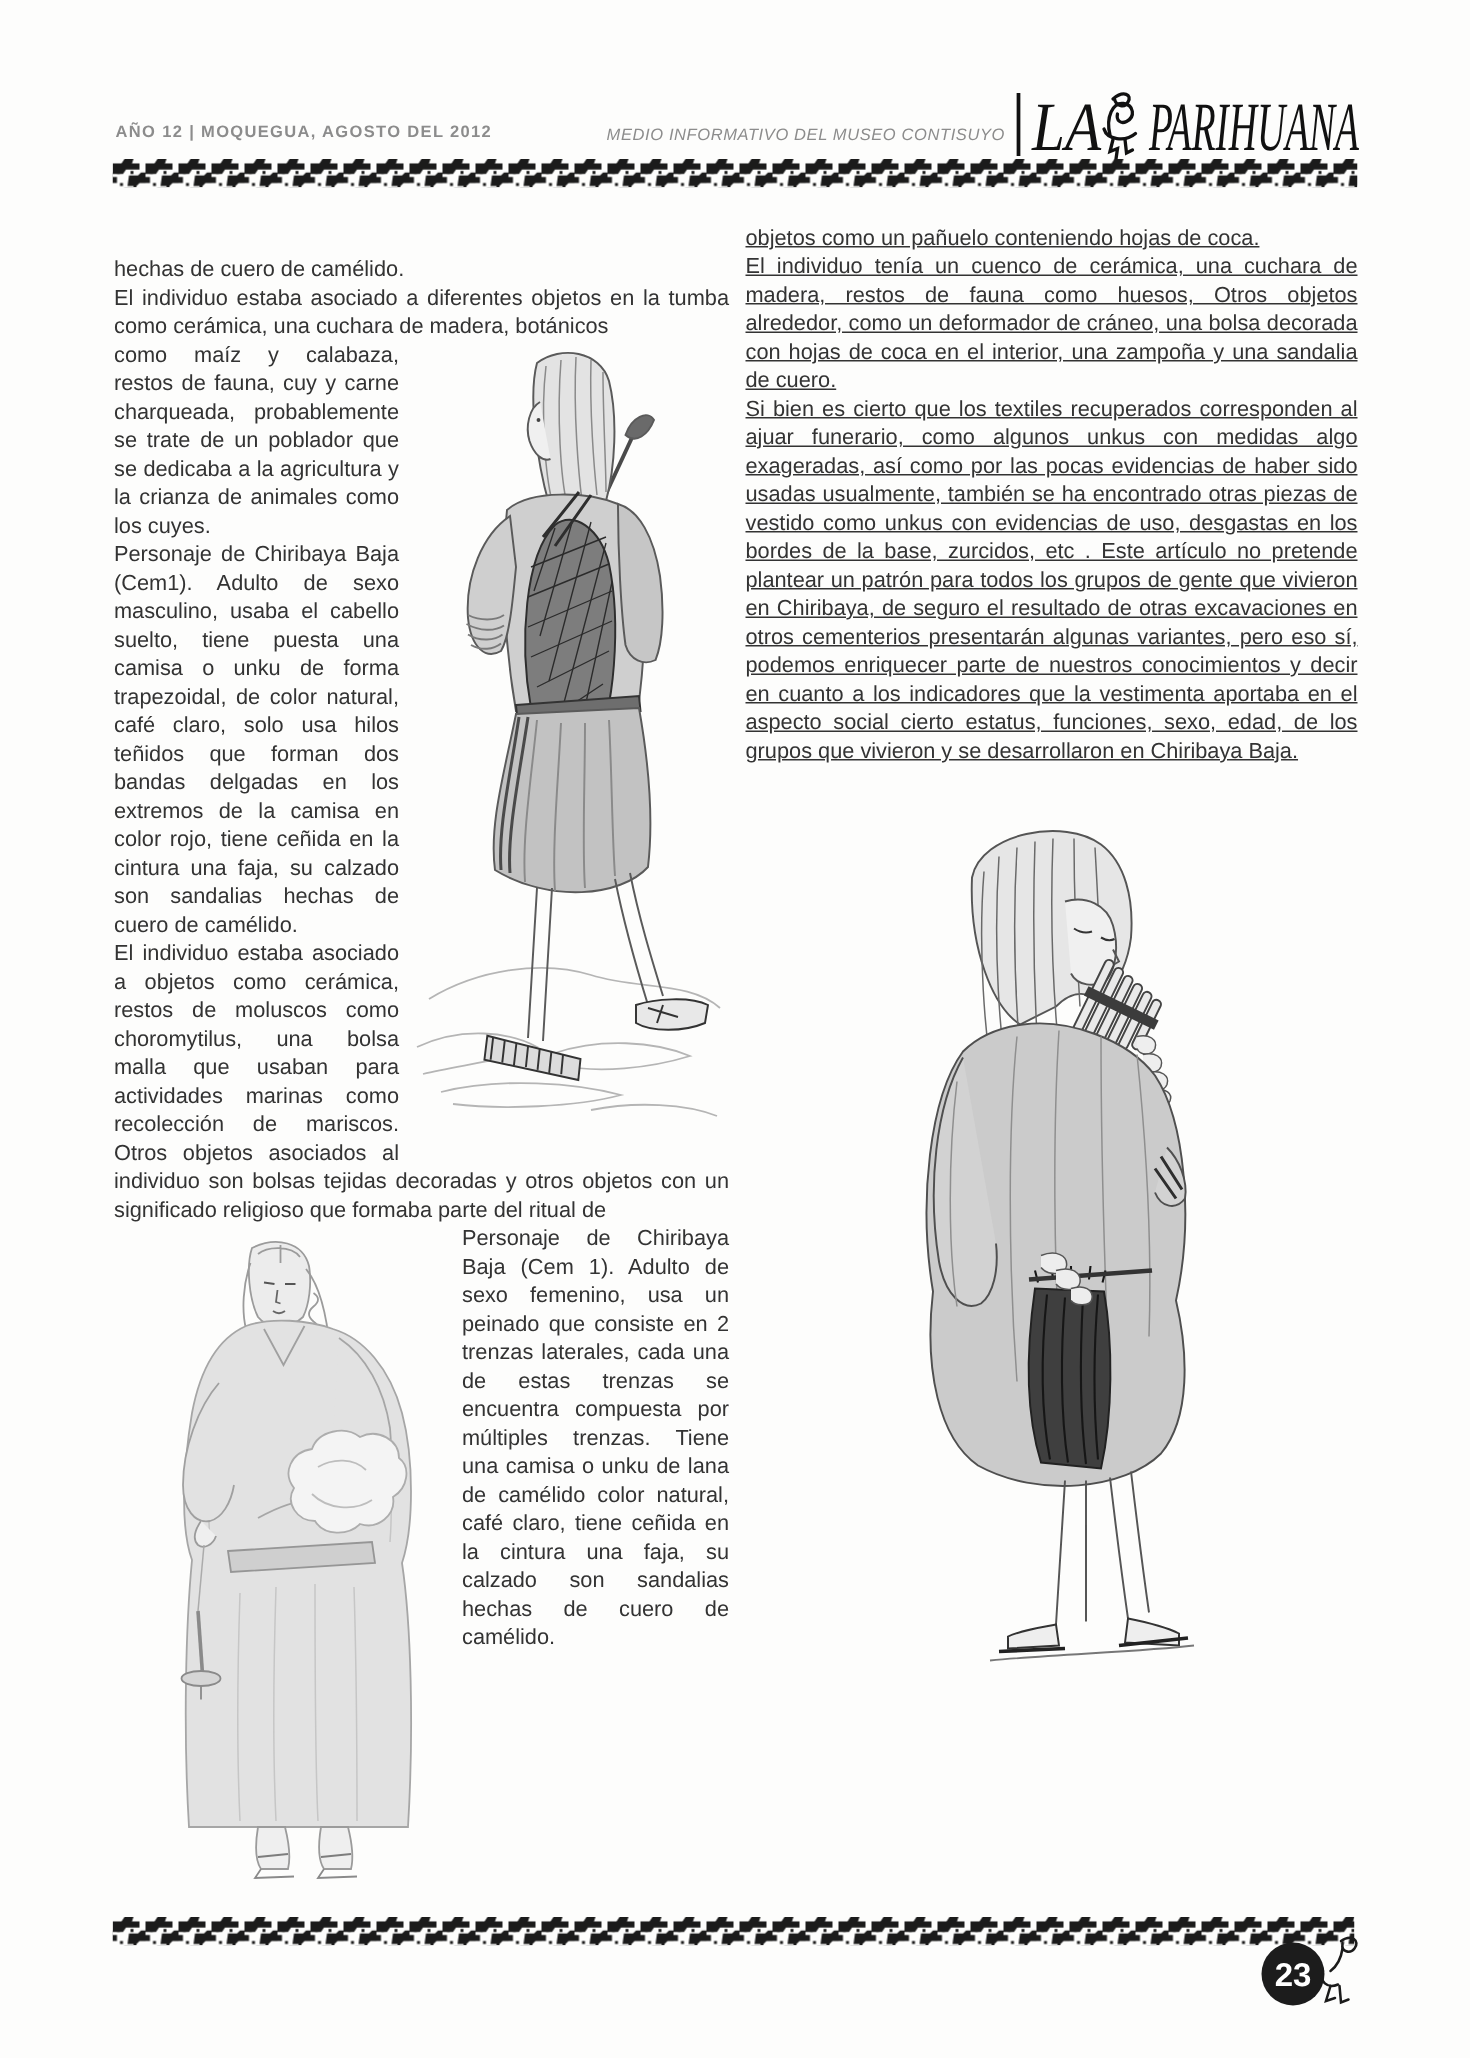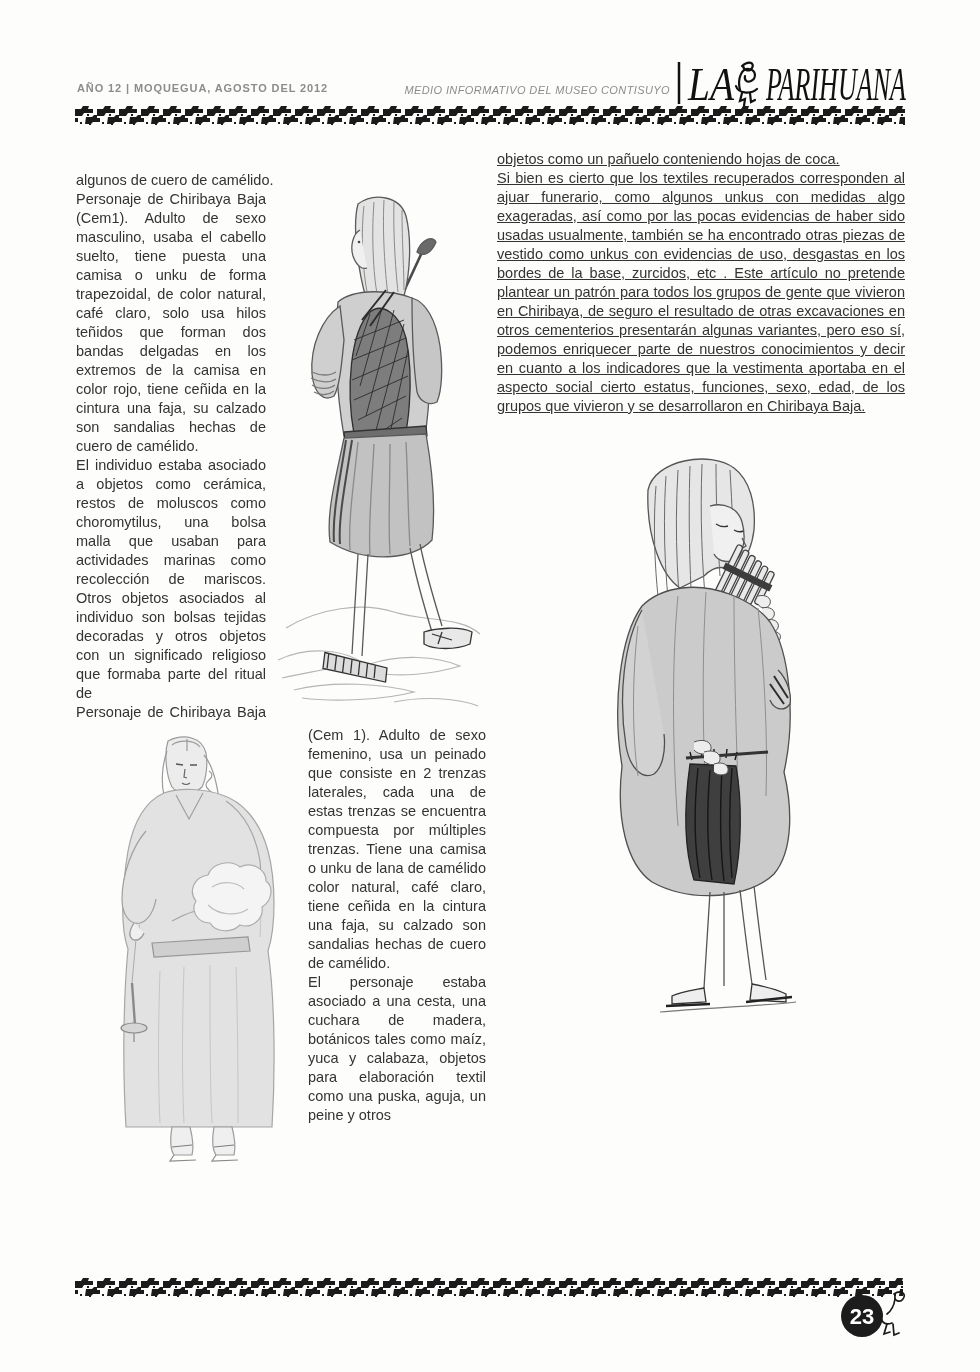--- a/index.html
+++ b/index.html
@@ -73,21 +73,22 @@
       </g>
       <text x="90" y="44" textLength="140" lengthAdjust="spacingAndGlyphs" font-family="Liberation Serif, serif" font-size="46" fill="#111">PARIHUANA</text>
     </svg>
   </div>
 
   <svg class="frieze-top" width="830" height="19">
     <rect x="0" y="0" width="830" height="19" fill="url(#frz)"></rect>
   </svg>
 
   <div class="col col-left">
-    <p>algunos de cuero de camélido.</p>
+    <p>hechas de cuero de camélido.</p>
+    <p>El individuo estaba asociado a diferentes objetos en la tumba como cerámica, una cuchara de madera, botánicos</p>
 
     <div class="float-man">
       <svg viewBox="0 0 212 532">
 
         <g stroke="#b5b5b5" fill="none" stroke-width="1.2">
           <path d="M12,438 C45,418 88,412 120,422 C152,432 186,426 206,444"></path>
           <path d="M4,470 C34,456 66,460 84,470 C64,479 32,482 8,488"></path>
           <path d="M96,474 C126,464 162,466 186,476 C160,484 124,488 100,482"></path>
           <path d="M20,500 C60,490 110,494 140,502 C110,510 60,512 28,508"></path>
           <path d="M120,512 C150,506 184,508 204,516"></path>
@@ -131,20 +132,21 @@
             <path d="M48,470 L112,470 L114,484 L50,486 Z" fill="#dcdcdc" stroke="#333"></path>
             <path d="M52,470 L54,485 M60,470 L62,485 M68,470 L70,485 M76,470 L78,484 M84,470 L86,484 M92,470 L94,484 M100,470 L102,483" stroke="#333"></path>
           </g>
 
           <path d="M150,442 C162,438 186,436 198,442 L196,454 C182,460 160,460 150,454 Z" fill="#e8e8e8" stroke="#333"></path>
           <path d="M168,442 L164,454 M158,444 L178,450" stroke="#333"></path>
         </g>
       </svg>
     </div>
 
+    <p>como maíz y calabaza, restos de fauna, cuy y carne charqueada, probablemente se trate de un poblador que se dedicaba a la agricultura y la crianza de animales como los cuyes.</p>
     <p>Personaje de Chiribaya Baja (Cem1). Adulto de sexo masculino, usaba el cabello suelto, tiene puesta una camisa o unku de forma trapezoidal, de color natural, café claro, solo usa hilos teñidos que forman dos bandas delgadas en los extremos de la camisa en color rojo, tiene ceñida en la cintura una faja, su calzado son sandalias hechas de cuero de camélido.</p>
     <p>El individuo estaba asociado a objetos como cerámica, restos de moluscos como choromytilus, una bolsa malla que usaban para actividades marinas como recolección de mariscos. Otros objetos asociados al individuo son bolsas tejidas decoradas y otros objetos con un significado religioso que formaba parte del ritual de</p>
 
     <div class="float-woman">
       <svg viewBox="0 0 224 442">
         <g stroke="#9b9b9b" fill="none" stroke-width="1.2">
 
           <path d="M92,10 C108,2 126,6 130,22 C132,34 130,48 126,56 C118,64 102,64 96,56 C90,44 88,22 92,10 Z" fill="#ececec"></path>
           <path d="M96,14 C102,9 118,8 124,16 M111,8 L111,20"></path>
           <path d="M100,33 l7,1 M114,34 l7,0" stroke="#555" stroke-width="1.4"></path>
@@ -176,25 +178,25 @@
 
           <path d="M96,396 C94,408 94,418 98,424 L116,424 C118,416 116,404 114,396 Z" fill="#efefef"></path>
           <path d="M138,396 C136,408 136,418 140,424 L158,424 C160,416 158,404 156,396 Z" fill="#efefef"></path>
           <path d="M96,416 L116,414 M138,416 L158,414" stroke="#7d7d7d"></path>
           <path d="M98,424 L94,430 L120,429 M140,424 L136,430 L162,429" stroke="#8a8a8a"></path>
         </g>
       </svg>
     </div>
 
     <p>Personaje de Chiribaya Baja (Cem 1). Adulto de sexo femenino, usa un peinado que consiste en 2 trenzas laterales, cada una de estas trenzas se encuentra compuesta por múltiples trenzas. Tiene una camisa o unku de lana de camélido color natural, café claro, tiene ceñida en la cintura una faja, su calzado son sandalias hechas de cuero de camélido.</p>
-    <p>El personaje estaba asociado a una cesta, una cuchara de madera, botánicos tales como maíz, yuca y calabaza, objetos para elaboración textil como una puska, aguja, un peine y otros</p>
   </div>
 
   <div class="col col-right">
     <p>objetos como un pañuelo conteniendo hojas de coca.</p>
+    <p>El individuo tenía un cuenco de cerámica, una cuchara de madera, restos de fauna como huesos, Otros objetos alrededor, como un deformador de cráneo, una bolsa decorada con hojas de coca en el interior, una zampoña y una sandalia de cuero.</p>
     <p>Si bien es cierto que los textiles recuperados corresponden al ajuar funerario, como algunos unkus con medidas algo exageradas, así como por las pocas evidencias de haber sido usadas usualmente, también se ha encontrado otras piezas de vestido como unkus con evidencias de uso, desgastas en los bordes de la base, zurcidos, etc . Este artículo no pretende plantear un patrón para todos los grupos de gente que vivieron en Chiribaya, de seguro el resultado de otras excavaciones en otros cementerios presentarán algunas variantes, pero eso sí, podemos enriquecer parte de nuestros conocimientos y decir en cuanto a los indicadores que la vestimenta aportaba en el aspecto social cierto estatus, funciones, sexo, edad, de los grupos que vivieron y se desarrollaron en Chiribaya Baja.</p>
 
     <div class="pan-illus">
       <svg viewBox="0 0 238 580">
         <g stroke="#555" fill="none" stroke-width="1.3">
 
           <path d="M66,44 C72,14 128,4 152,22 C168,34 174,58 172,84 C170,100 164,112 158,118 L150,126 C140,118 130,122 122,130 L98,142 C80,130 64,92 66,44 Z" fill="#e6e6e6"></path>
           <g stroke="#6a6a6a" stroke-width="1">
             <path d="M74,40 C70,90 74,150 82,192 M84,30 C80,90 84,150 92,198 M96,24 C92,90 96,150 102,202 M108,20 C106,80 108,140 112,188 M120,18 C118,70 120,120 124,160 M134,18 C134,60 136,100 138,130 M148,24 C150,60 152,92 150,116"></path>
           </g>

